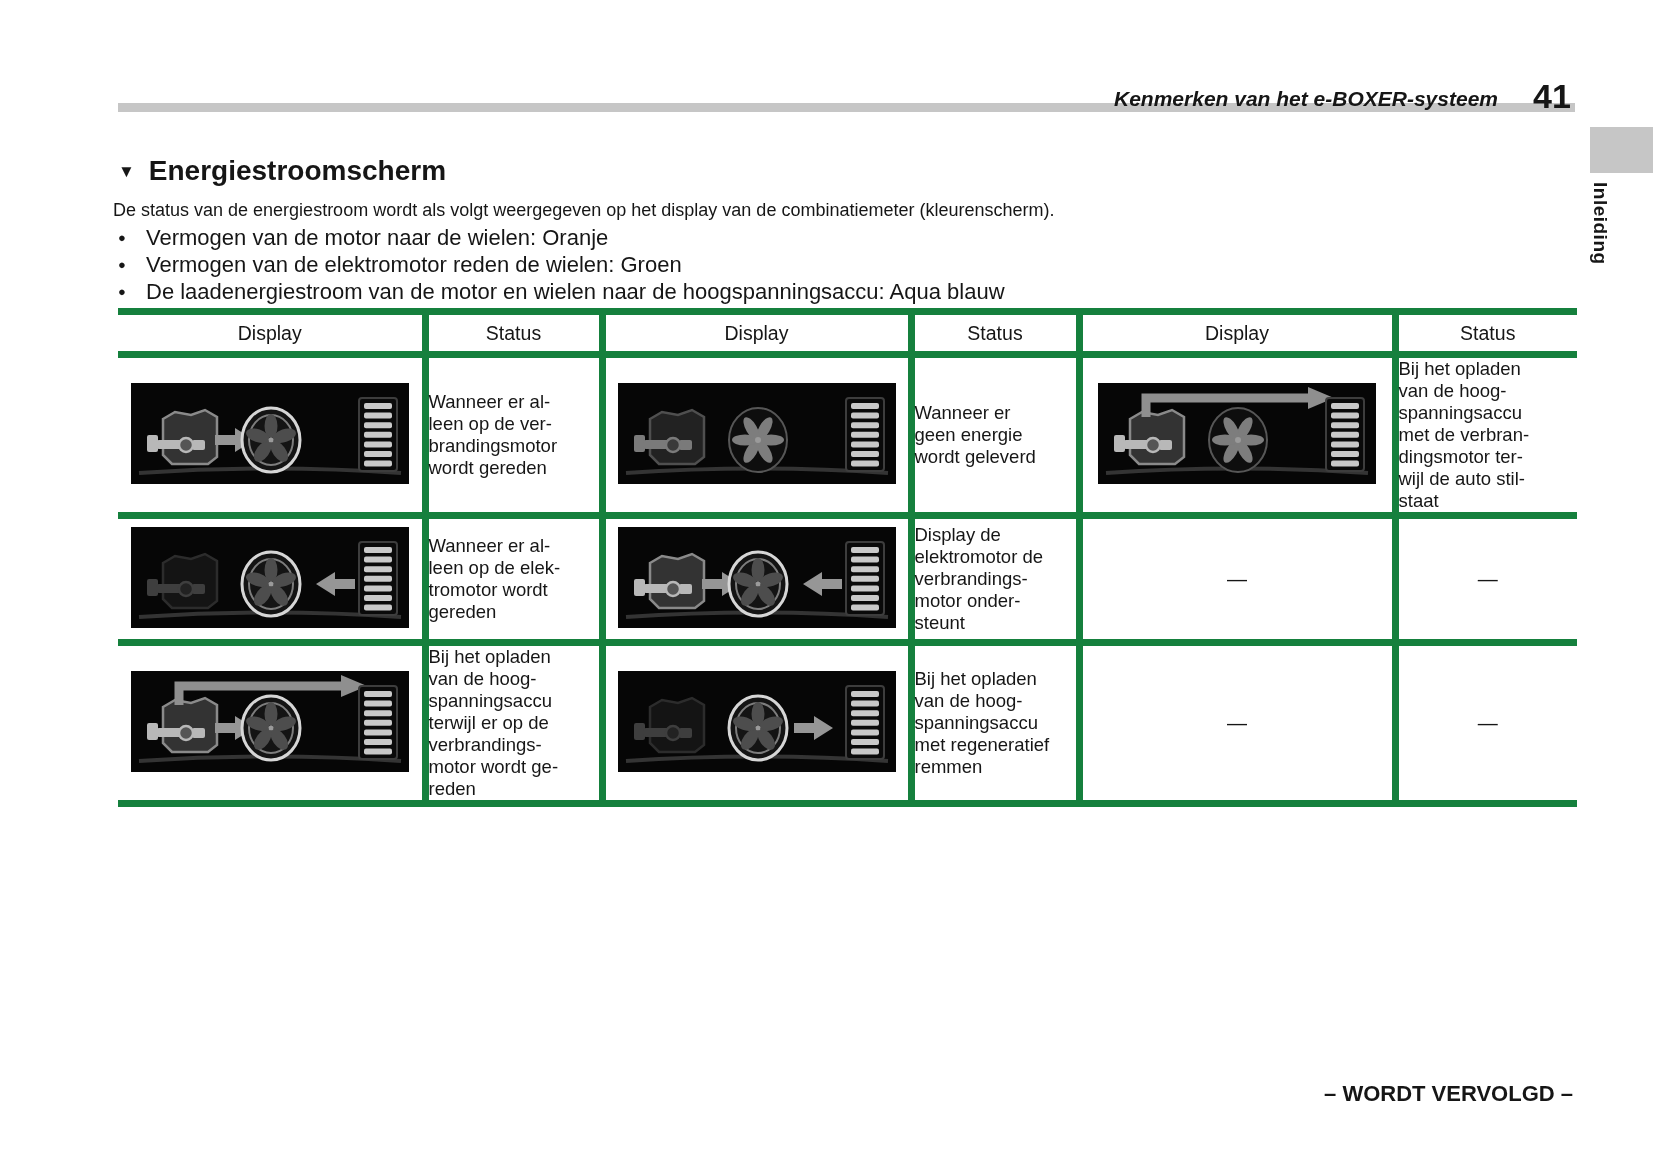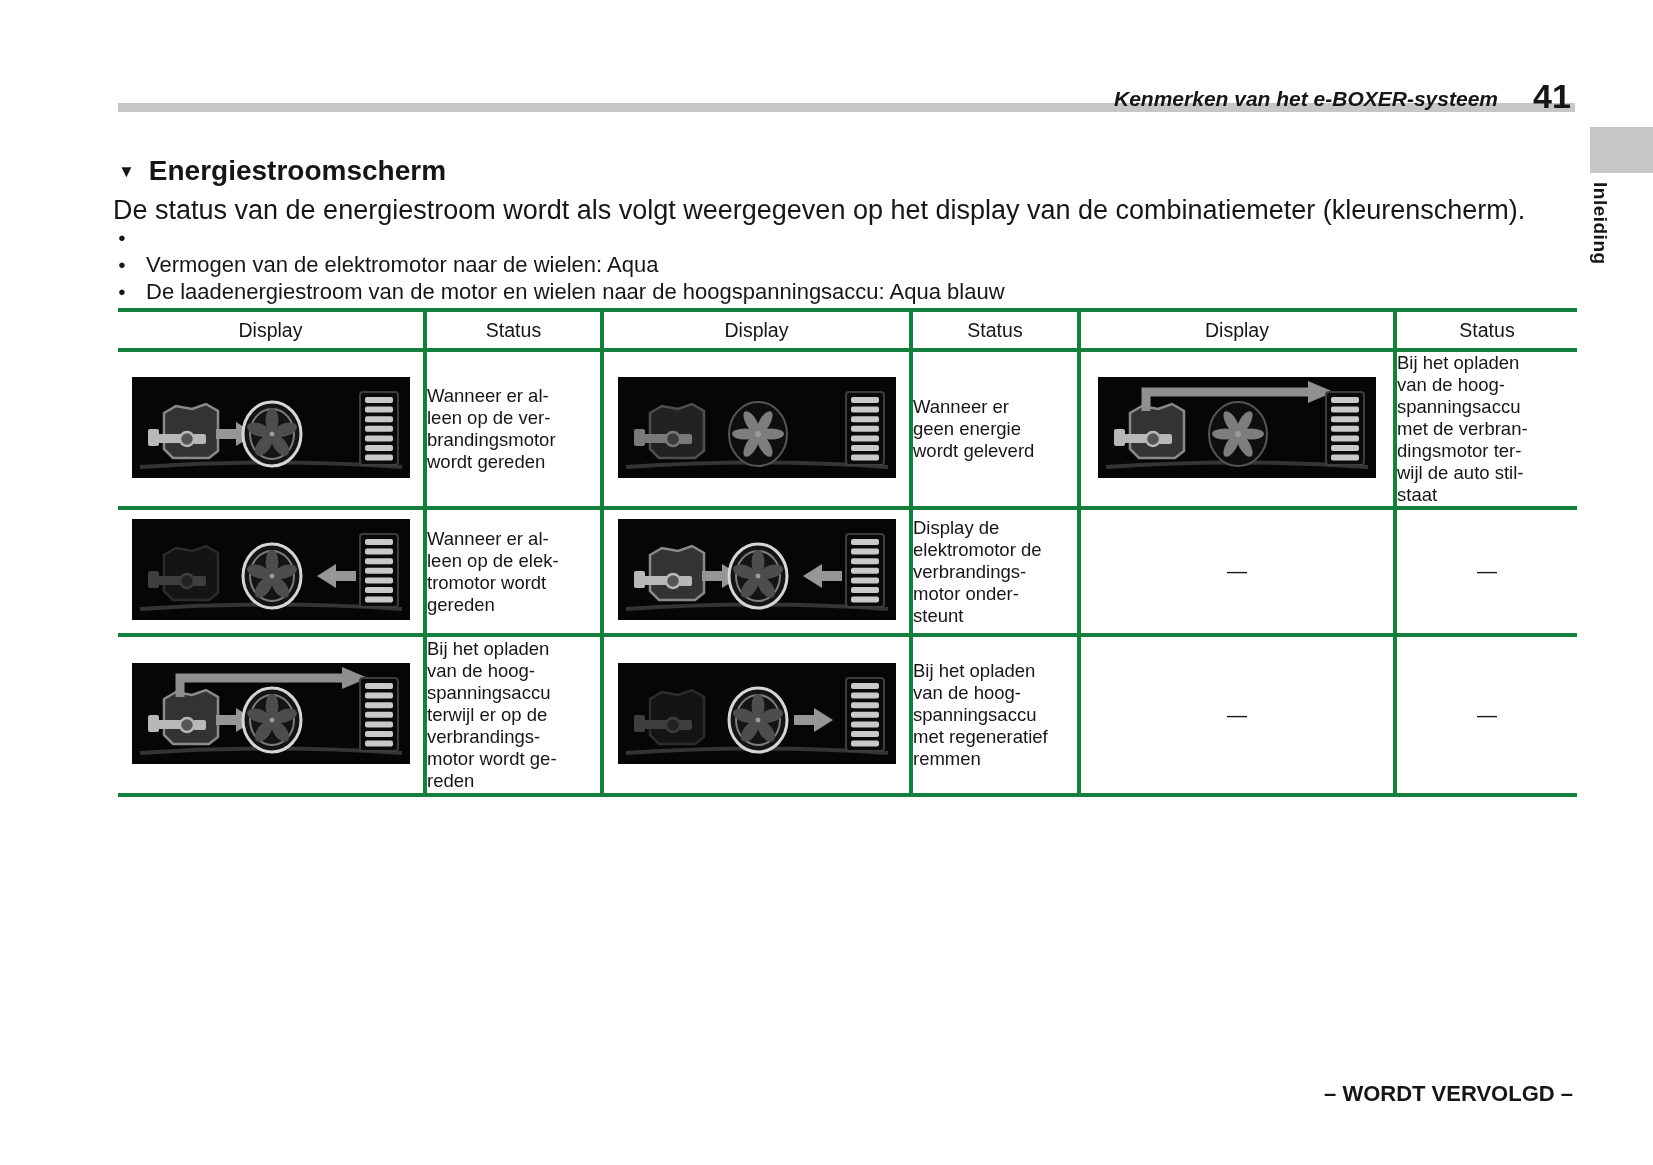--- a/index.html
+++ b/index.html
@@ -14,30 +14,30 @@
 
   
   .side-tab{position:absolute;left:1590px;top:127px;width:63px;height:46px;background:#c6c6c6;}
   .side-label{position:absolute;left:1610px;top:182px;transform-origin:0 0;transform:rotate(90deg);
               font-size:19px;font-weight:bold;line-height:20px;letter-spacing:.5px;white-space:nowrap;}
 
   
   .section-heading{position:absolute;left:118px;top:158px;display:flex;align-items:center;gap:14px;}
   .section-heading .tri{font-size:17px;line-height:17px;}
   .section-heading .ttl{font-size:28px;font-weight:bold;line-height:26px;}
-  .intro{position:absolute;left:113px;top:197px;font-size:27px;line-height:27px;white-space:nowrap;}
+  .intro{position:absolute;left:113px;top:197px;font-size:18px;line-height:27px;white-space:nowrap;}
   .bullets{position:absolute;left:118px;top:224px;}
   .bullet-line{display:flex;align-items:flex-start;height:27px;}
   .bullet-line .dot{width:28px;font-size:13px;line-height:27px;}
   .bullet-line .btxt{font-size:22px;line-height:27px;white-space:nowrap;}
 
   
   .tbl-wrap{position:absolute;left:118px;top:308px;}
   table.energy{border-collapse:collapse;table-layout:fixed;width:1459px;}
-  table.energy td,table.energy th{border:4px solid #15803d;padding:0;vertical-align:middle;
+  table.energy td,table.energy th{border:7px solid #15803d;padding:0;vertical-align:middle;
                                   font-weight:normal;}
   table.energy td:first-child,table.energy th:first-child{border-left:none;}
   table.energy td:last-child,table.energy th:last-child{border-right:none;}
   table.energy tr.hdr th{height:36px;font-size:19.5px;text-align:center;border-bottom:3px solid #141414;}
   tr.r1{height:155px;} tr.r2{height:127px;} tr.r3{height:160px;}
   td.status{font-size:18.5px;line-height:22px;padding:2px 4px 2px 10px;white-space:pre-line;text-align:left;}
   td.dash{text-align:center;font-size:20px;}
   td.disp{text-align:center;}
   .art{display:inline-block;width:278px;height:101px;line-height:0;}
   .art svg{display:block;}
@@ -61,24 +61,25 @@
   <div class="section-heading">
     <span class="tri">▼</span>
     <span class="ttl">Energiestroomscherm</span>
   </div>
 
   <div class="intro">De status van de energiestroom wordt als volgt weergegeven op het display van de combinatiemeter (kleurenscherm).</div>
 
   <div class="bullets">
     <div class="bullet-line">
       <span class="dot">●</span>
+      <span class="btxt">Vermogen van de motor naar de wielen: Oranje</span>
     </div>
     <div class="bullet-line">
       <span class="dot">●</span>
-      <span class="btxt">Vermogen van de elektromotor naar de wielen: Aqua</span>
+      <span class="btxt">Vermogen van de elektromotor reden de wielen: Groen</span>
     </div>
     <div class="bullet-line">
       <span class="dot">●</span>
       <span class="btxt">De laadenergiestroom van de motor en wielen naar de hoogspanningsaccu: Aqua blauw</span>
     </div>
   </div>
 
   <div class="tbl-wrap">
     <table class="energy">
       <colgroup>

